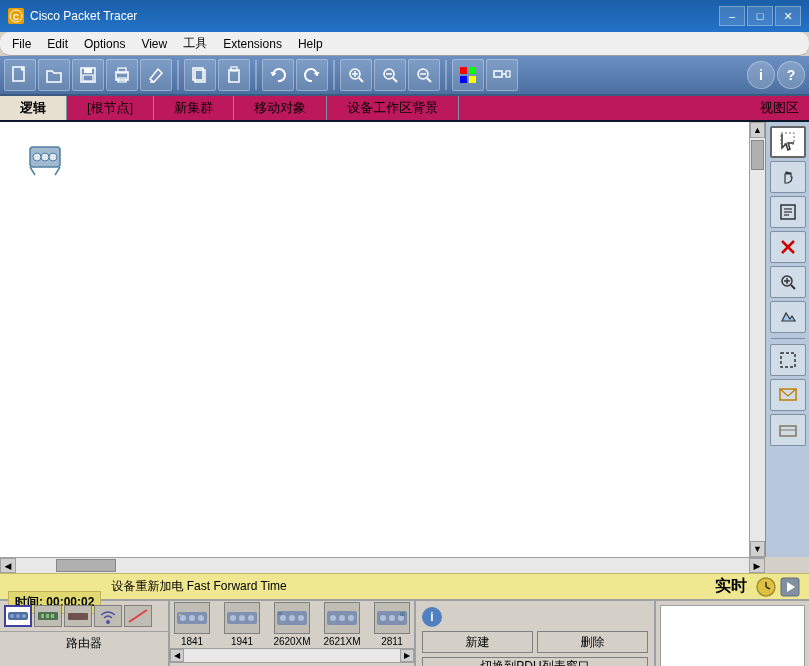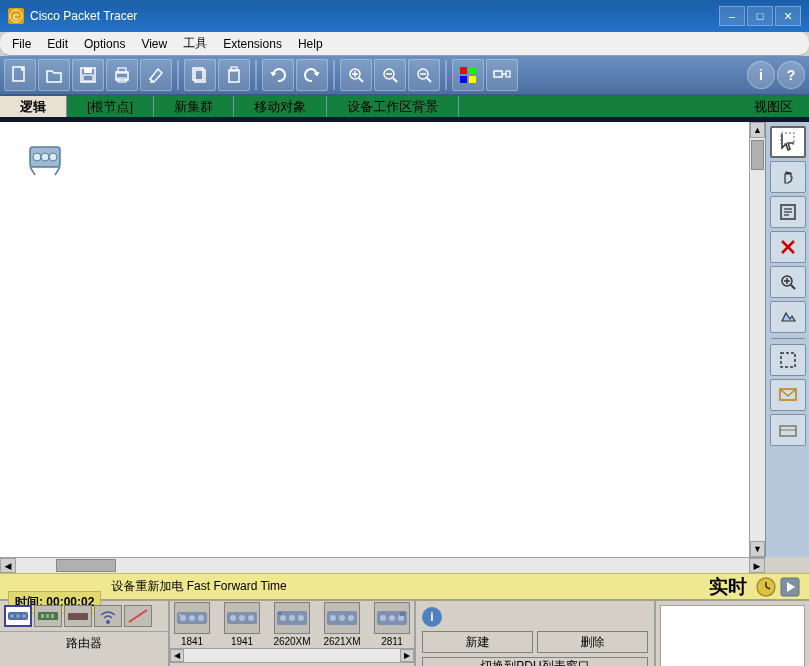--- a/index.html
+++ b/index.html
@@ -80,24 +80,24 @@
       display: flex; align-items: center; justify-content: center;
       font-size: 16px;
       color: #fff;
       border-radius: 2px;
     }
     .tb-btn svg { width: 20px; height: 20px; }
 
     
     #navbar {
       height: 26px;
-      background: #15803d;
+      background: #be185d;
       display: flex;
       align-items: stretch;
-      border-bottom: 5px solid #0f172a;
+      border-bottom: 2px solid #0f172a;
     }
     .nav-item {
       padding: 0 20px;
       display: flex; align-items: center; justify-content: center;
       cursor: pointer;
       font-size: 13px;
       color: #000;
       border-right: 1px solid #8090a0;
     }
     .nav-item.active {
@@ -235,21 +235,21 @@
       font-size: 12px;
       font-weight: bold;
       margin-right: 10px;
       margin-top: 32px;
     }
     .status-text {
       font-size: 12px;
       flex: 1;
     }
     .status-realtime {
-      font-size: 19px;
+      font-size: 16px;
       font-weight: bold;
       margin-right: 8px;
     }
 
     
     #bottom-panel {
       height: 83px;
       background: #d4d0c8;
       border-top: 2px solid #a0a0a0;
       display: flex;
@@ -561,21 +561,21 @@
     </div>
   <div class="nav-item">
       <span>新集群</span>
     </div>
   <div class="nav-item">
       <span>移动对象</span>
     </div>
   <div class="nav-item">
       <span>设备工作区背景</span>
     </div>
-  <div class="nav-item" style="border-right:none; flex:1; justify-content:flex-end; padding-right:16px;">
+  <div class="nav-item" style="border-right:none; flex:1; justify-content:flex-end; padding-right:10px;">
       <span>视图区</span>
     </div>
 </div>
 
 <div id="main-area">
 
   <div id="canvas">
 
     <div class="canvas-icon">
       <svg width="40" height="40" viewBox="0 0 40 40">

